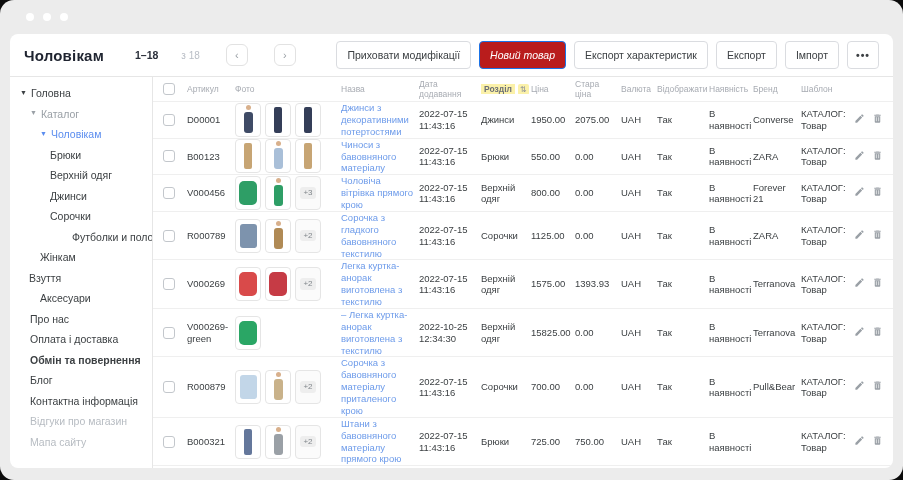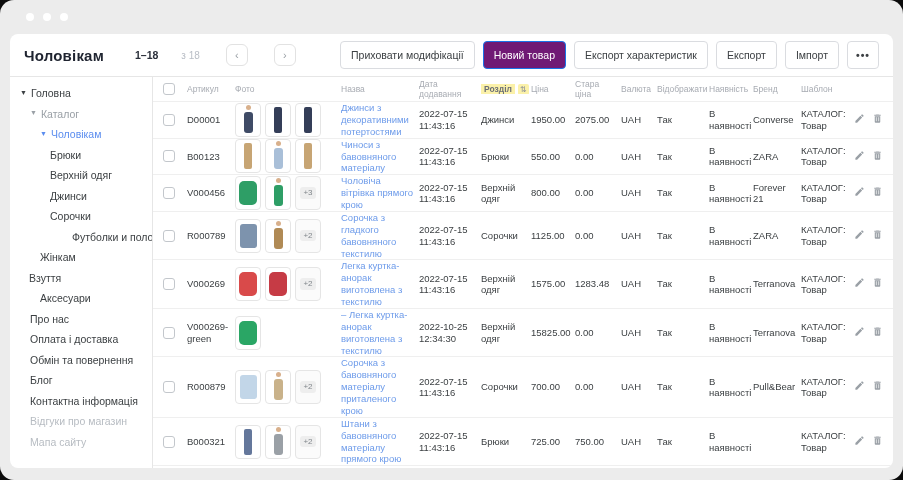--- a/index.html
+++ b/index.html
@@ -17,21 +17,21 @@
   .page-title { font-size:15px; font-weight:bold; color:#1f2430; letter-spacing:.2px; }
   .pag { display:flex; align-items:center; gap:23px; margin-left:23px; }
   .pag-range { font-size:10.5px; font-weight:bold; color:#2a2f3a; }
   .pag-of { font-size:10px; color:#b9bec6; }
   .nav-btn { width:22px; height:22px; border:1px solid #e2e2e2; border-radius:6px; background:#fff;
              color:#9aa0a6; font-size:11px; display:flex; align-items:center; justify-content:center;
              margin-left:3px; cursor:pointer; }
   .spacer { flex:1; }
   .tb-btn { height:28px; padding:0 10px; border:1px solid #dadce0; border-radius:4px; background:#fff;
             font-size:10.5px; color:#3c4043; display:flex; align-items:center; white-space:nowrap; cursor:pointer; }
-  .tb-btn.primary { background:#701a75; border-color:#1a73e8; color:#fff; }
+  .tb-btn.primary { background:#b91c1c; border-color:#1a73e8; color:#fff;font-style:italic; }
   .tb-btn.more { padding:0 8px; font-weight:bold; letter-spacing:1px; }
 
   .content { flex:1; display:flex; border-top:1px solid #e6e6e6; overflow:hidden; }
 
   .sidebar { width:143px; min-width:143px; border-right:1px solid #e6e6e6; padding-top:6px; overflow:hidden; }
   .side-item { height:20.5px; display:flex; align-items:center; font-size:10.5px; color:#3c4043; cursor:pointer; white-space:nowrap; }
   .side-item .caret { font-size:7px; margin-right:4px; position:relative; top:-1px; }
   .side-item.c-gray { color:#9aa0a6; }
   .side-item.c-blue { color:#5b8def; }
   .side-item.c-disabled { color:#b7bcc2; }
@@ -134,21 +134,21 @@
           </div>
           <div class="side-item c-dark" style="padding-left: 30px;">
             <span>Аксесуари</span>
           </div>
           <div class="side-item c-dark" style="padding-left: 20px;">
             <span>Про нас</span>
           </div>
           <div class="side-item c-dark" style="padding-left: 20px;">
             <span>Оплата і доставка</span>
           </div>
-          <div class="side-item c-dark" style="padding-left: 20px;">
+          <div class="side-item c-dark" style="padding-left: 20px; font-weight: bold;">
             <span>Обмін та повернення</span>
           </div>
           <div class="side-item c-dark" style="padding-left: 20px;">
             <span>Блог</span>
           </div>
           <div class="side-item c-dark" style="padding-left: 20px;">
             <span>Контактна інформація</span>
           </div>
           <div class="side-item c-disabled" style="padding-left: 20px;">
             <span>Відгуки про магазин</span>
@@ -329,21 +329,21 @@
                 <div class="thumb plus">
                   <span class="plus-badge">+2</span>
                 </div>
               </div>
               <div class="cell">
                 <span class="name-link">Легка куртка-анорак виготовлена з текстилю</span>
               </div>
               <div class="cell">2022-07-15 11:43:16</div>
               <div class="cell">Верхній одяг</div>
               <div class="cell">1575.00</div>
-              <div class="cell">1283.48</div>
+              <div class="cell">1393.93</div>
               <div class="cell">UAH</div>
               <div class="cell">Так</div>
               <div class="cell">В наявності</div>
               <div class="cell">Terranova</div>
               <div class="cell">КАТАЛОГ: Товар</div>
               <div class="cell actions">
                 <span><svg viewBox="0 0 24 24">
                     <path d="M3 17.25V21h3.75L17.8 9.94l-3.75-3.75L3 17.25zM20.7 7.04a1 1 0 0 0 0-1.41l-2.34-2.34a1 1 0 0 0-1.41 0l-1.83 1.83 3.75 3.75 1.83-1.83z"></path>
                   </svg></span>
                 <span><svg viewBox="0 0 24 24">

